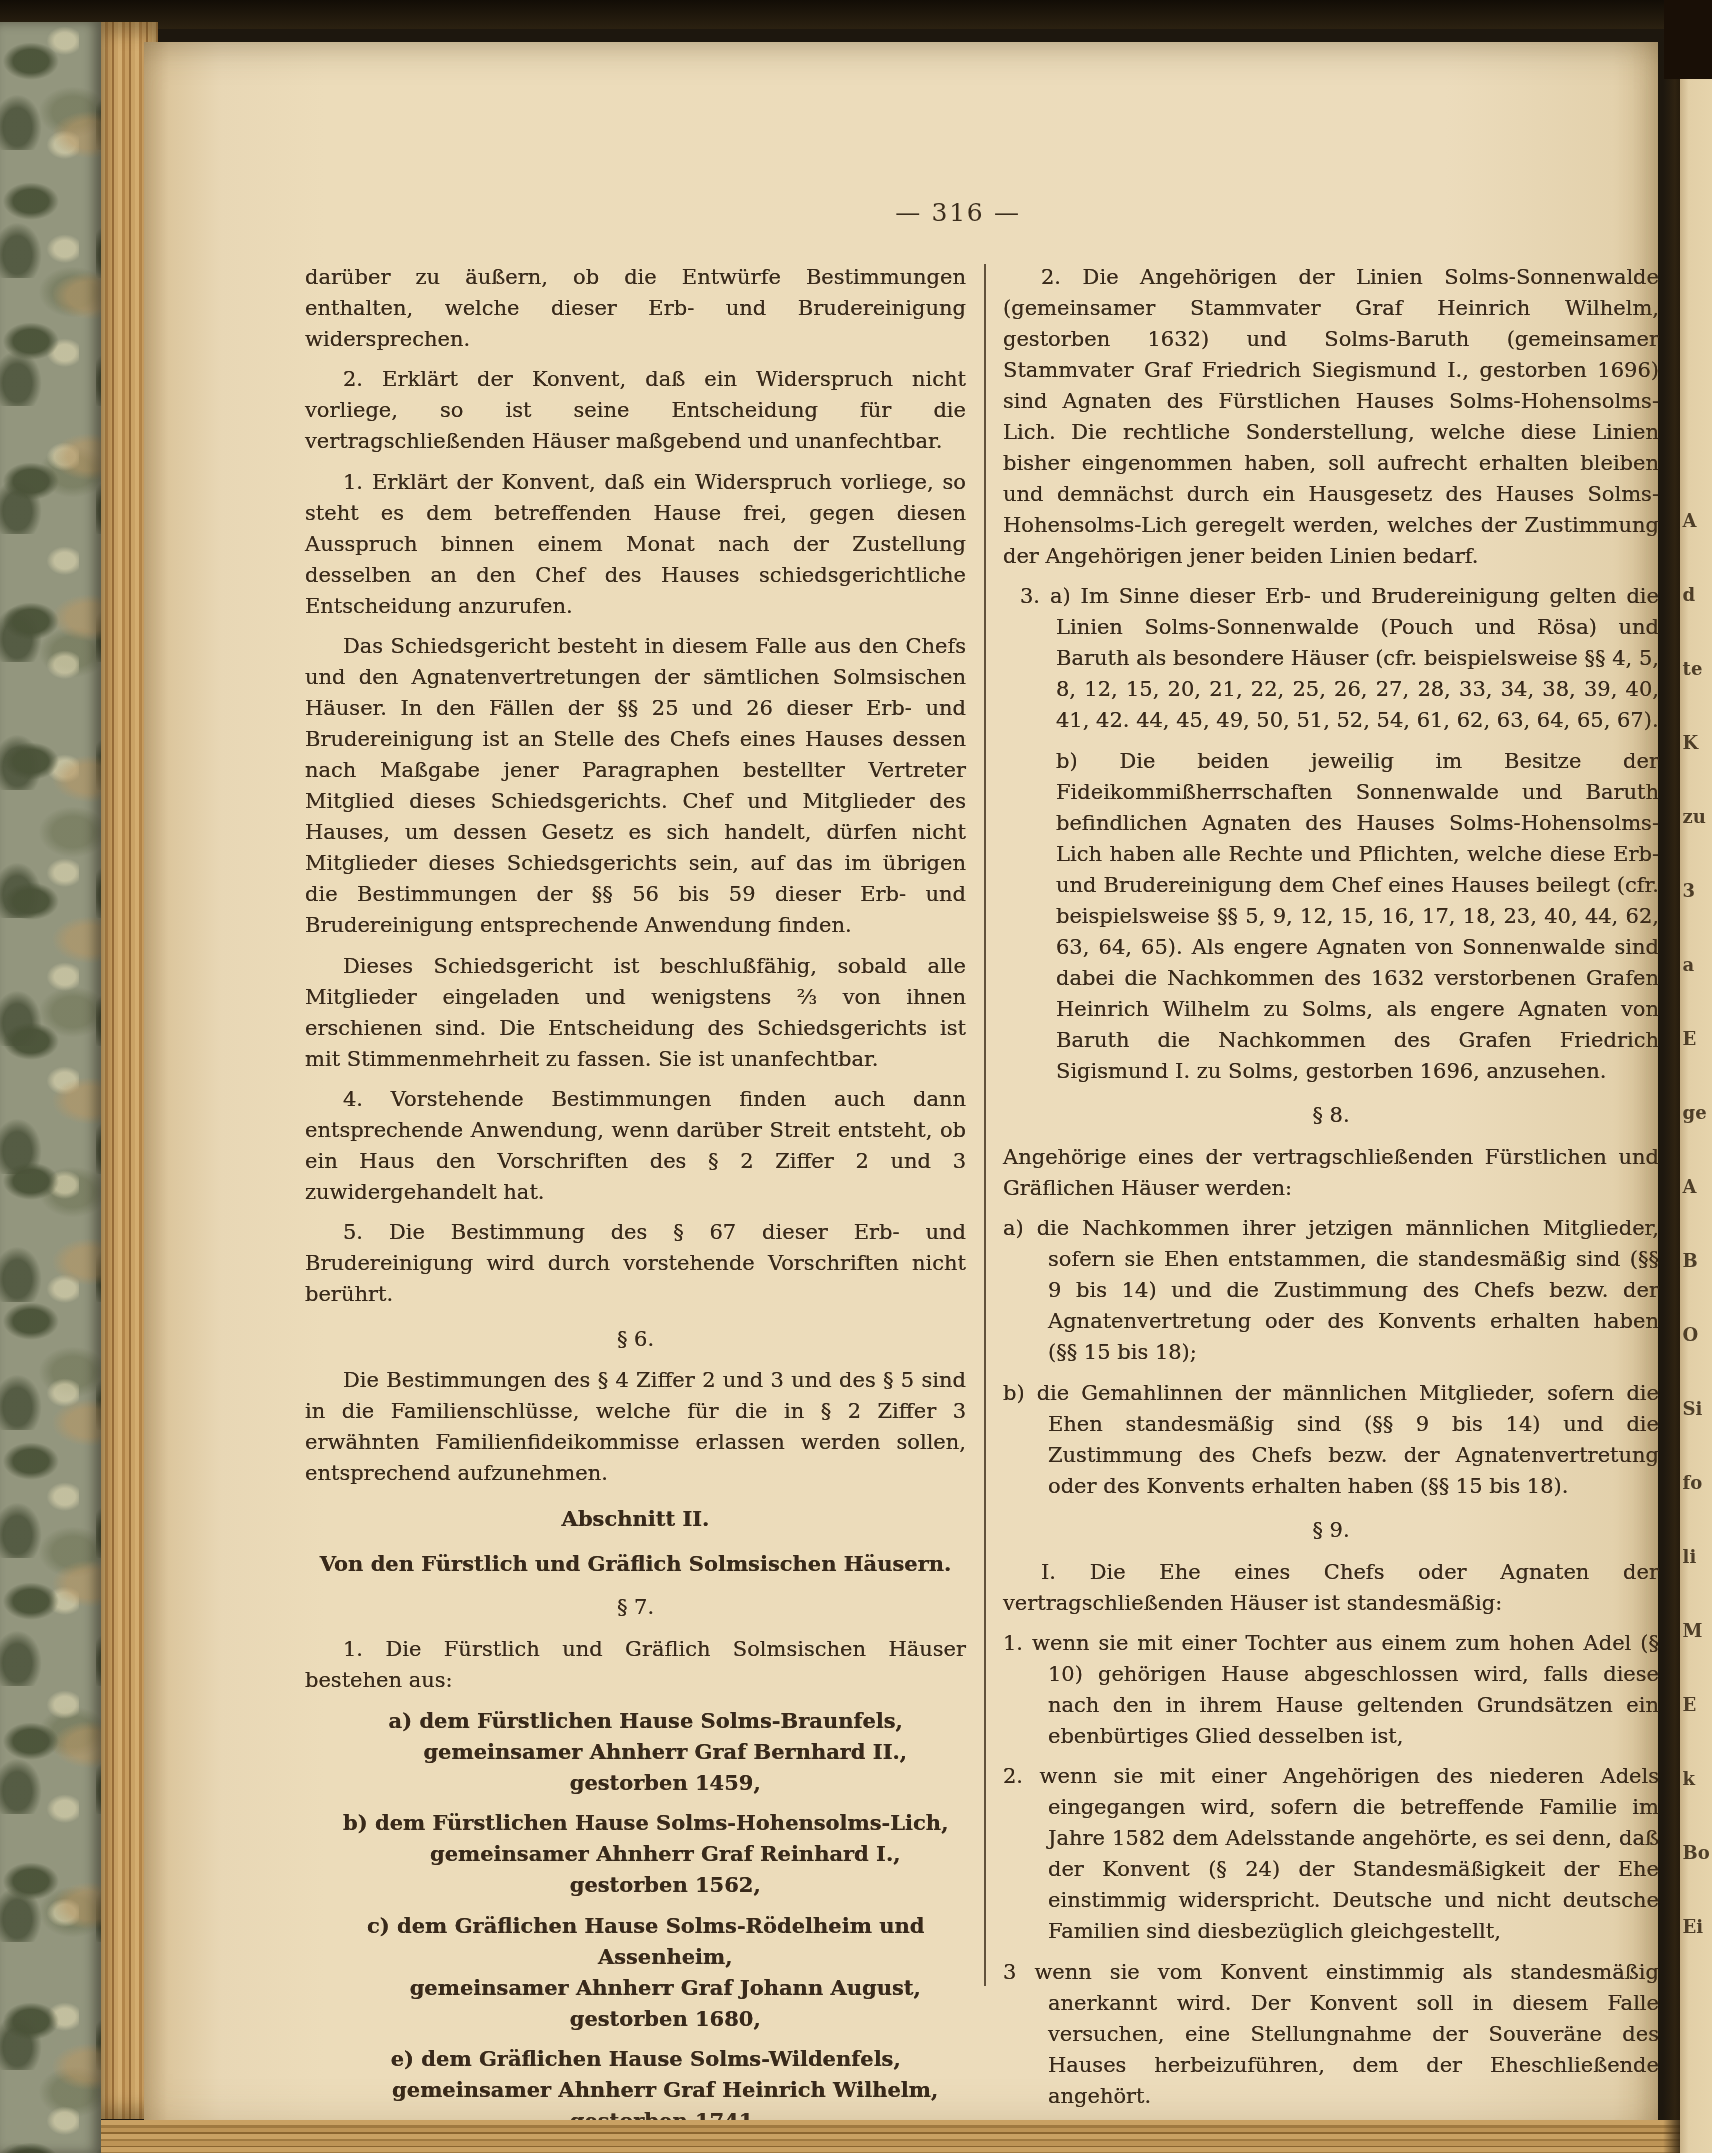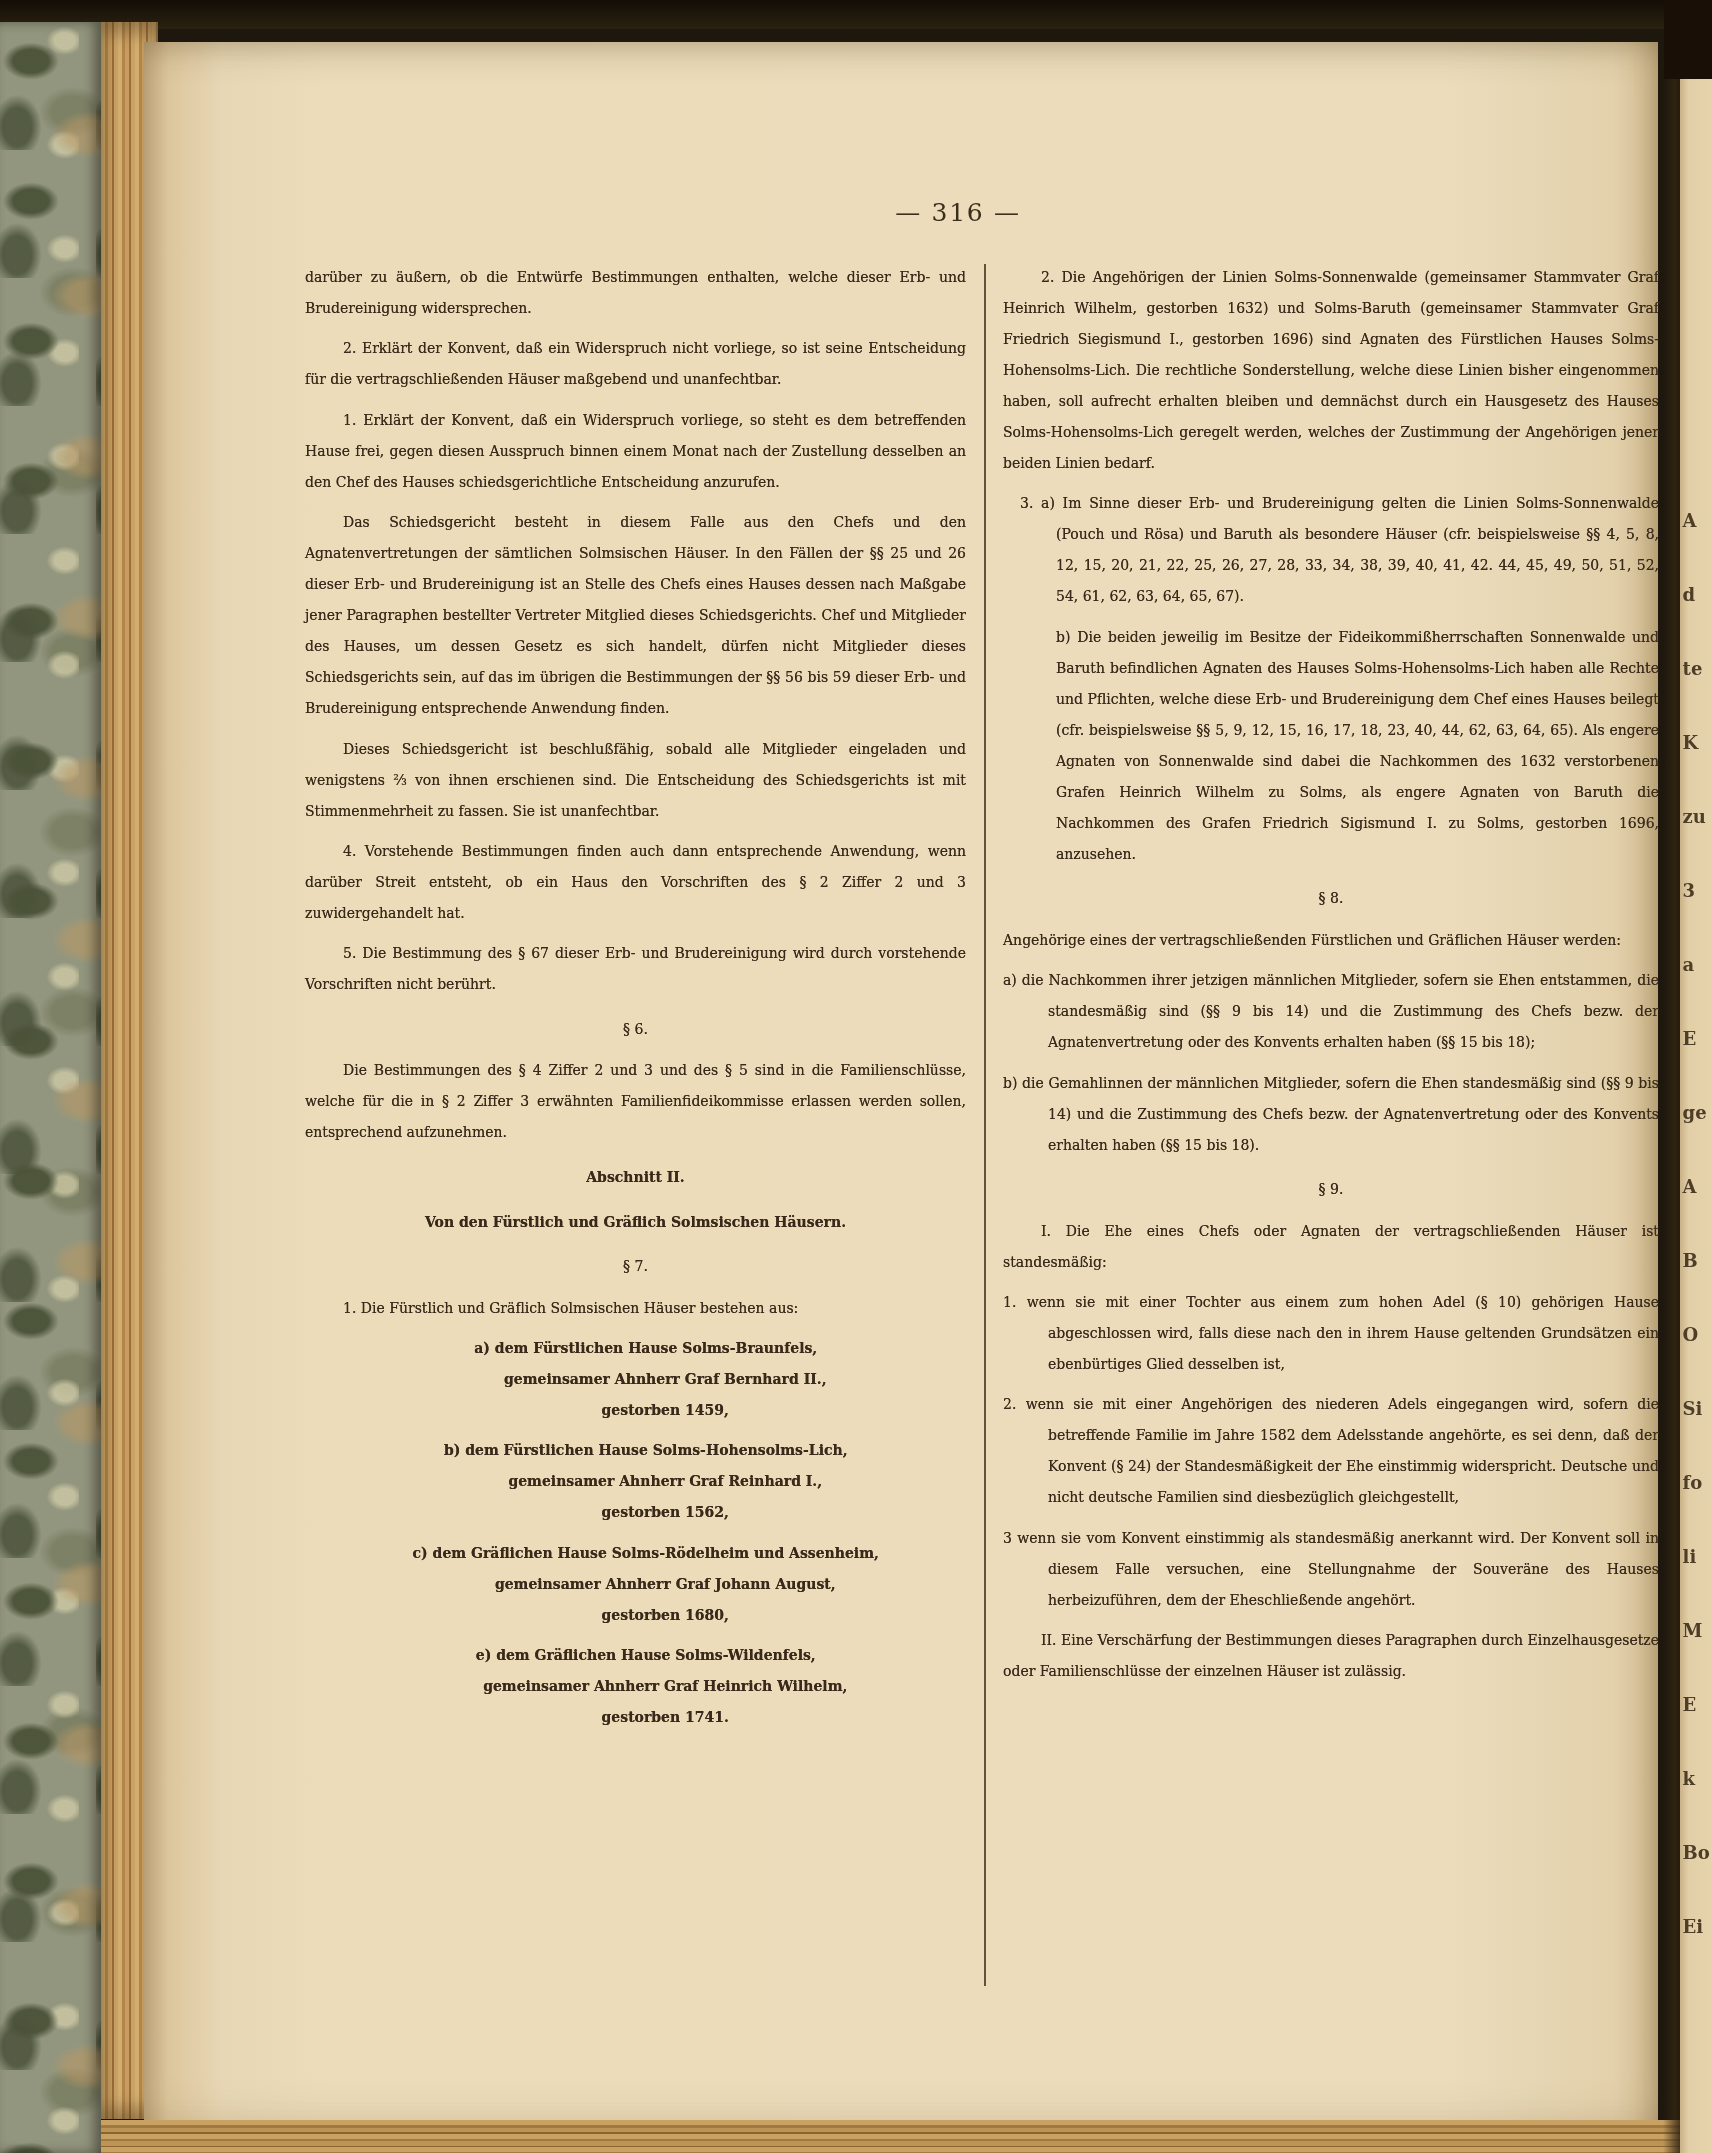--- a/index.html
+++ b/index.html
@@ -53,21 +53,21 @@
 
   
   .pagenum{position:absolute;top:156px;left:814px;transform:translateX(-50%);
            font-size:25px;color:#3c2e1d;letter-spacing:1.7px;white-space:nowrap;}
   .col{position:absolute;top:220px;}
   .col-left{left:161px;width:661px;}
   .col-right{left:859px;width:656px;}
   .divider{position:absolute;left:840px;top:222px;width:1.7px;height:1722px;
            background:#4a3a26;opacity:.85;}
 
-  .blk{font-size:14px;line-height:31px;text-align:justify;color:#38291a;
+  .blk{font-size:21px;line-height:31px;text-align:justify;color:#38291a;
        margin:0 0 9.4px 0;text-shadow:0 0 0.6px rgba(56,41,26,.8);}
   .ind{text-indent:38px;}
   .ctr{text-align:center;text-indent:0;margin:13.7px 0 10.3px;}
   .bold{font-weight:bold;}
   .alpha{margin-left:20.5px;padding-left:39px;text-indent:-39px;
          white-space:pre-line;text-align:center;font-weight:bold;}
   .nested-first{margin-left:53px;text-indent:-36px;}
   .nested{margin-left:53px;}
   .num{padding-left:45px;text-indent:-45px;}
 </style>

